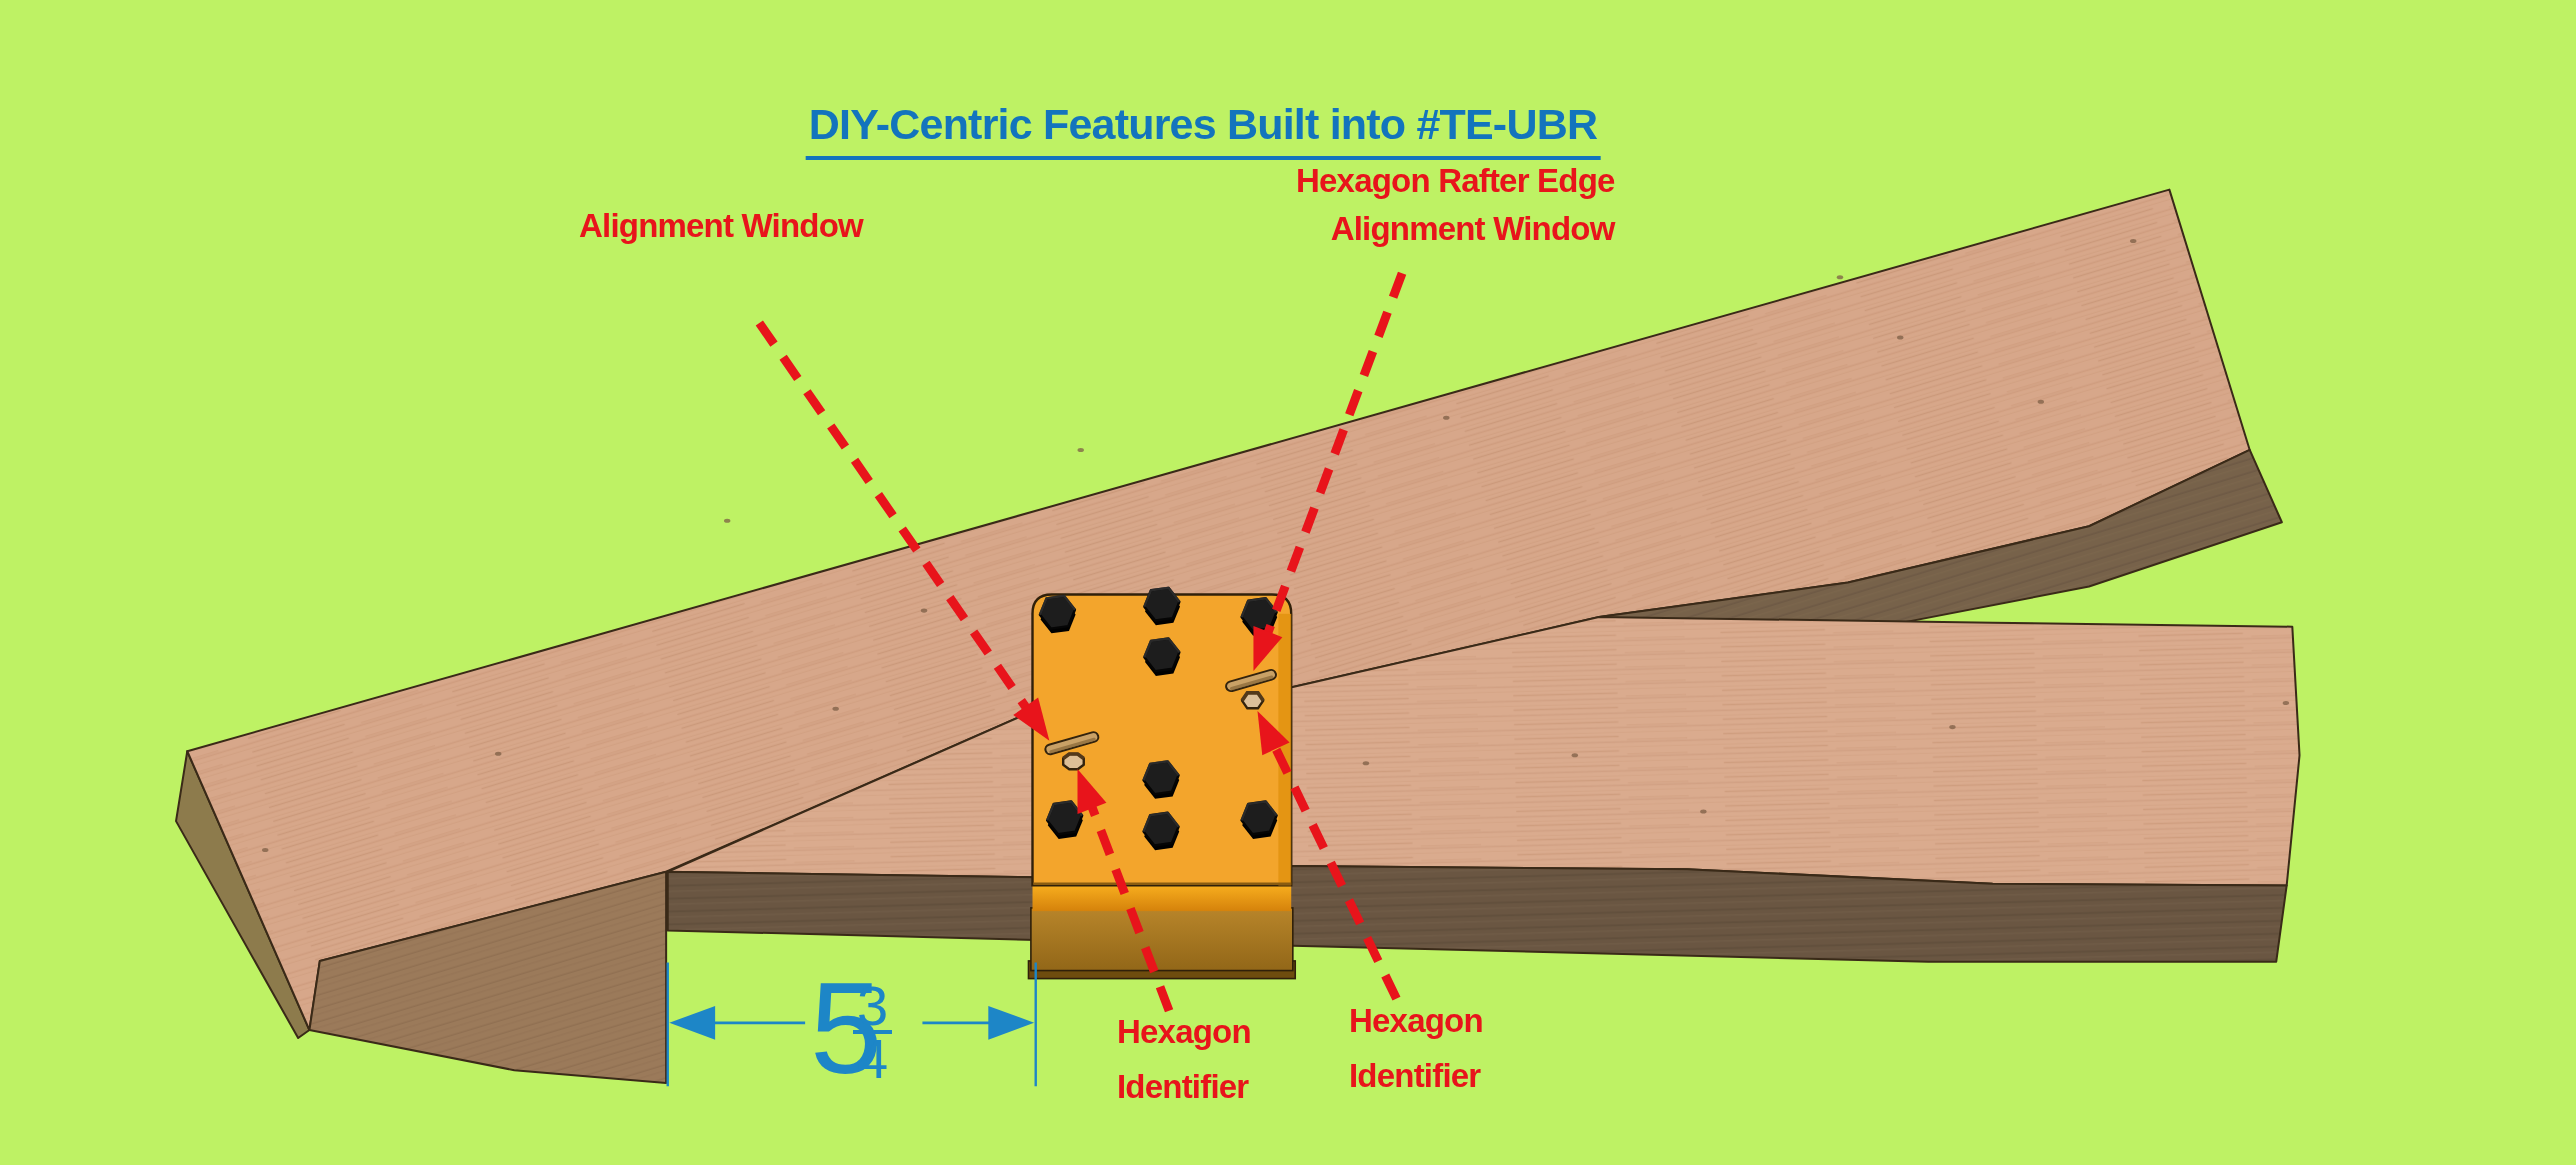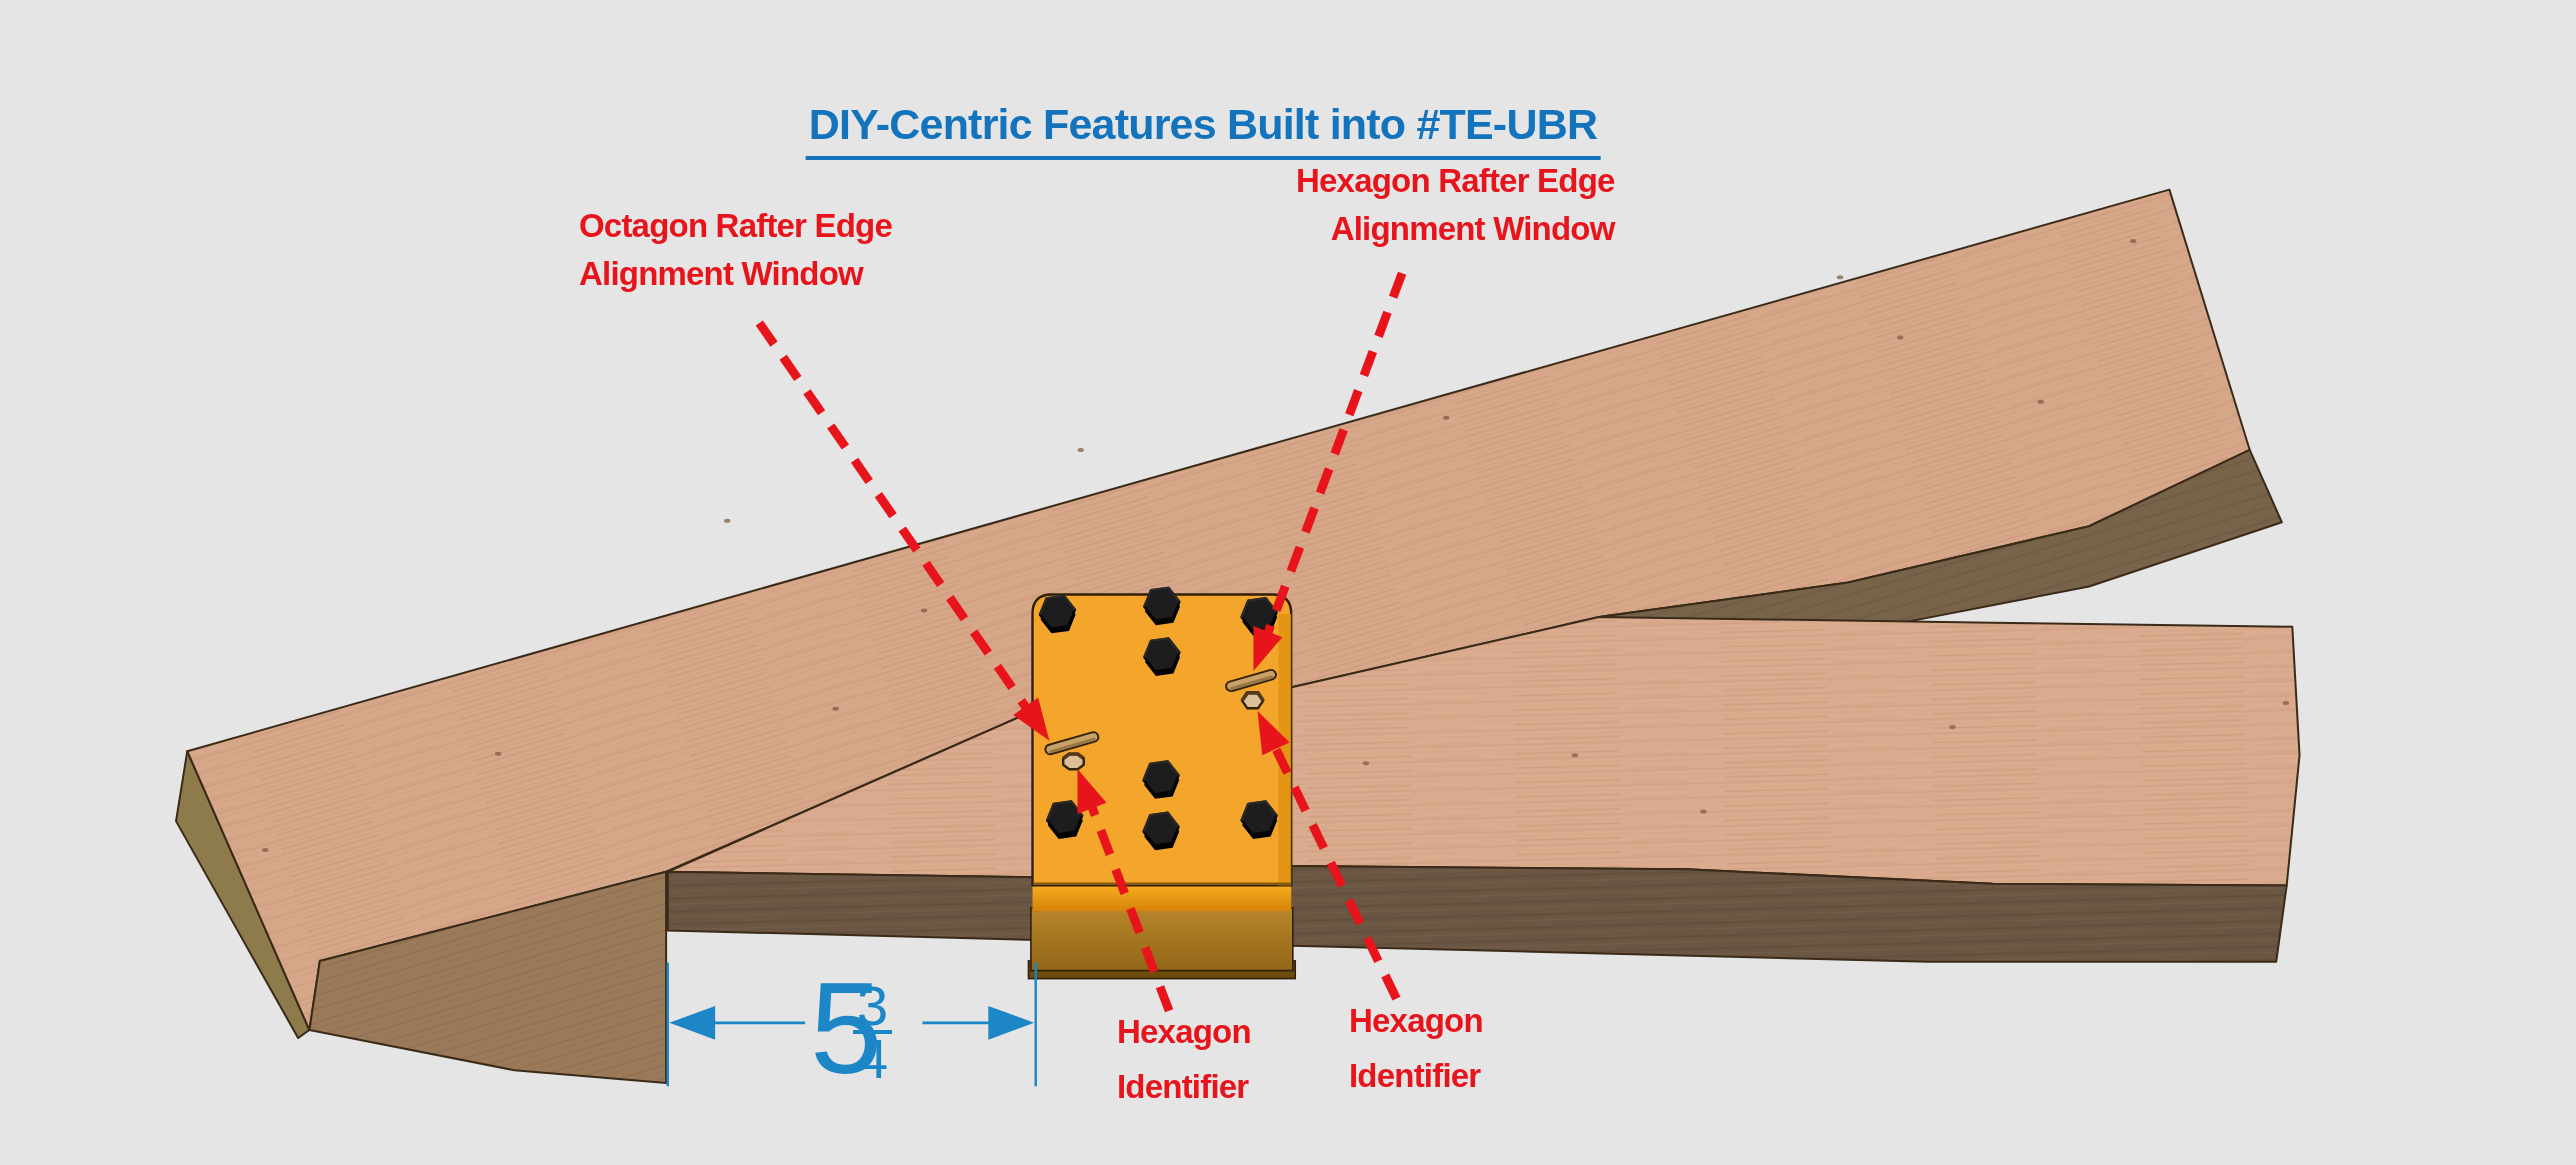--- a/index.html
+++ b/index.html
@@ -1,19 +1,19 @@
 <!DOCTYPE html>
 <html style="font-size:13px"><head>
 <meta charset="utf-8">
 <style>
   html,body{margin:0;padding:0;background:#ffffff;}
   .stage{
     position:relative;
     width:2576px;height:1165px;
-    background:#e5e5e5;
+    background:#bef264;
     font-family:"Liberation Sans", sans-serif;
     overflow:hidden;
   }
   .stage svg{position:absolute;left:0;top:0;}
   .title{
     position:absolute;
     left:1203px;top:100px;
     transform:translateX(-50%);
     font-size:43px;font-weight:bold;letter-spacing:-0.8px;
     color:#1374bd;
@@ -193,21 +193,20 @@
       <polygon points="1341,957 1377,999 1341,1013" stroke="none"></polygon>
 
       <line x1="1738" y1="1243" x2="1585" y2="926" stroke-width="11" stroke-dasharray="32 20" fill="none"></line>
       <polygon points="1565,885 1605,924 1571,940" stroke="none"></polygon>
     </g>
   </svg>
 
   <div class="title">DIY-Centric Features Built into #TE-UBR</div>
 
   <div class="callout" style="left:579px;top:202px;">
-    <div>Octagon Rafter Edge</div>
     <div>Alignment Window</div>
   </div>
 
   <div class="callout" style="left:1296px;top:157px;text-align:right;">
     <div>Hexagon Rafter Edge</div>
     <div>Alignment Window</div>
   </div>
 
   <div class="callout tall" style="left:1117px;top:1004px;">
     <div>Hexagon</div>

